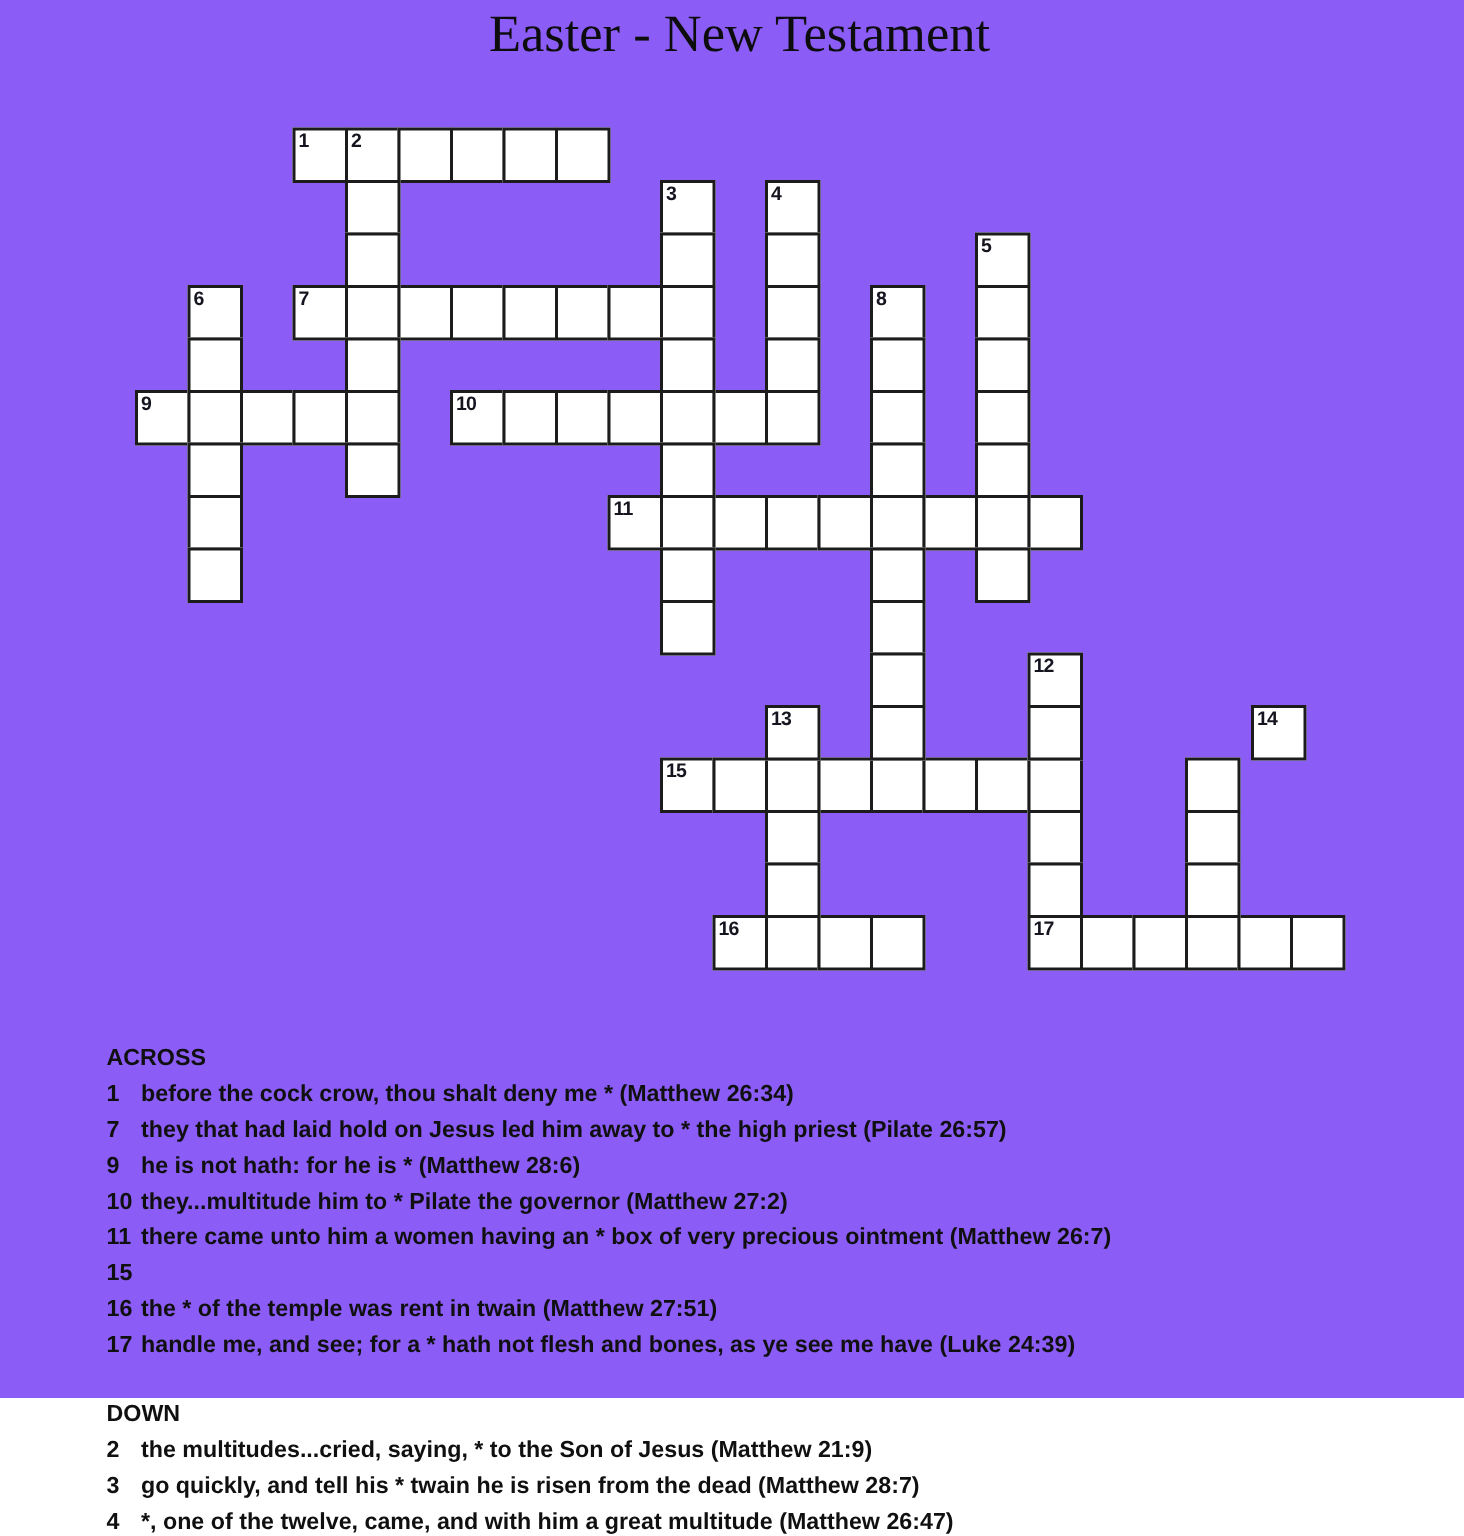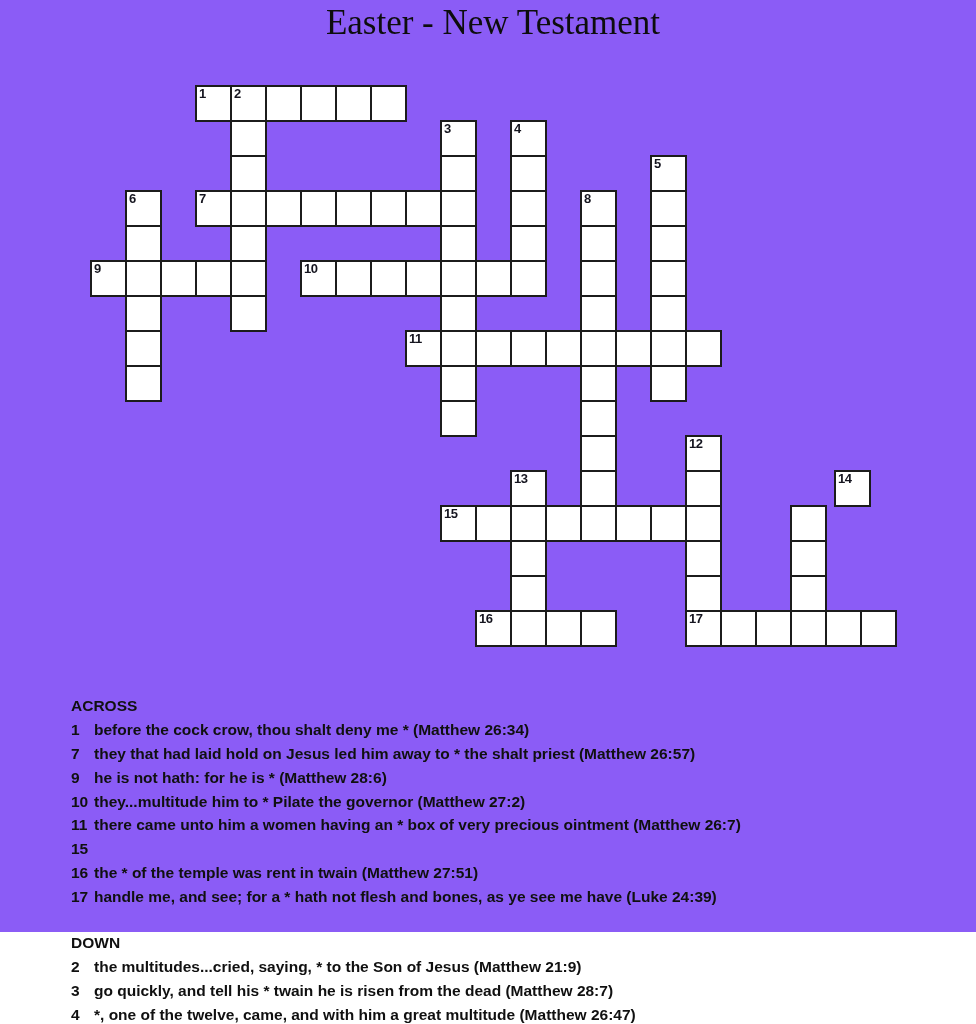--- a/index.html
+++ b/index.html
@@ -229,21 +229,21 @@
   <div class="clues">
     <div class="clue-block">
       <div class="clue-heading">ACROSS</div>
       <div id="across-list">
           <div class="clue-line">
             <span class="clue-num">1</span>
             <span class="clue-text">before the cock crow, thou shalt deny me * (Matthew 26:34)</span>
           </div>
           <div class="clue-line">
             <span class="clue-num">7</span>
-            <span class="clue-text">they that had laid hold on Jesus led him away to * the shalt priest (Matthew 26:57)</span>
+            <span class="clue-text">they that had laid hold on Jesus led him away to * the high priest (Pilate 26:57)</span>
           </div>
           <div class="clue-line">
             <span class="clue-num">9</span>
             <span class="clue-text">he is not hath: for he is * (Matthew 28:6)</span>
           </div>
           <div class="clue-line">
             <span class="clue-num">10</span>
             <span class="clue-text">they...multitude him to * Pilate the governor (Matthew 27:2)</span>
           </div>
           <div class="clue-line">

